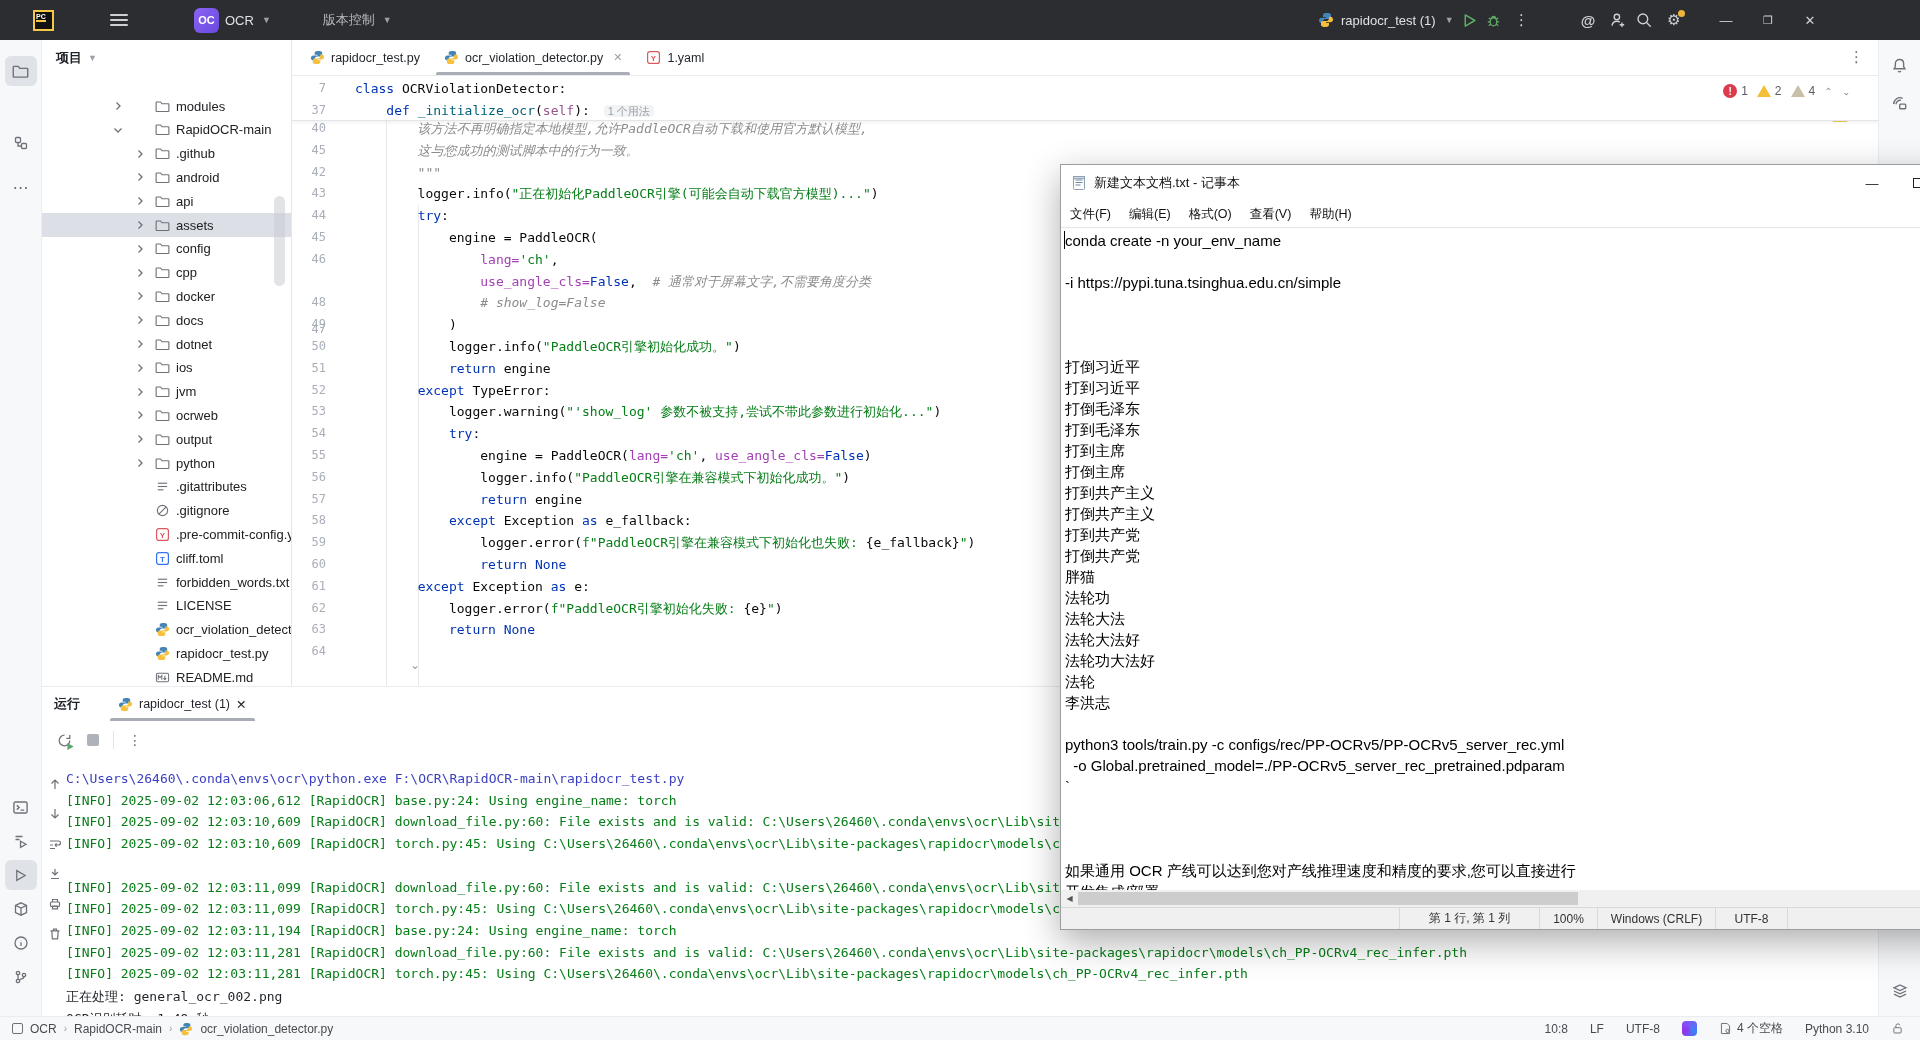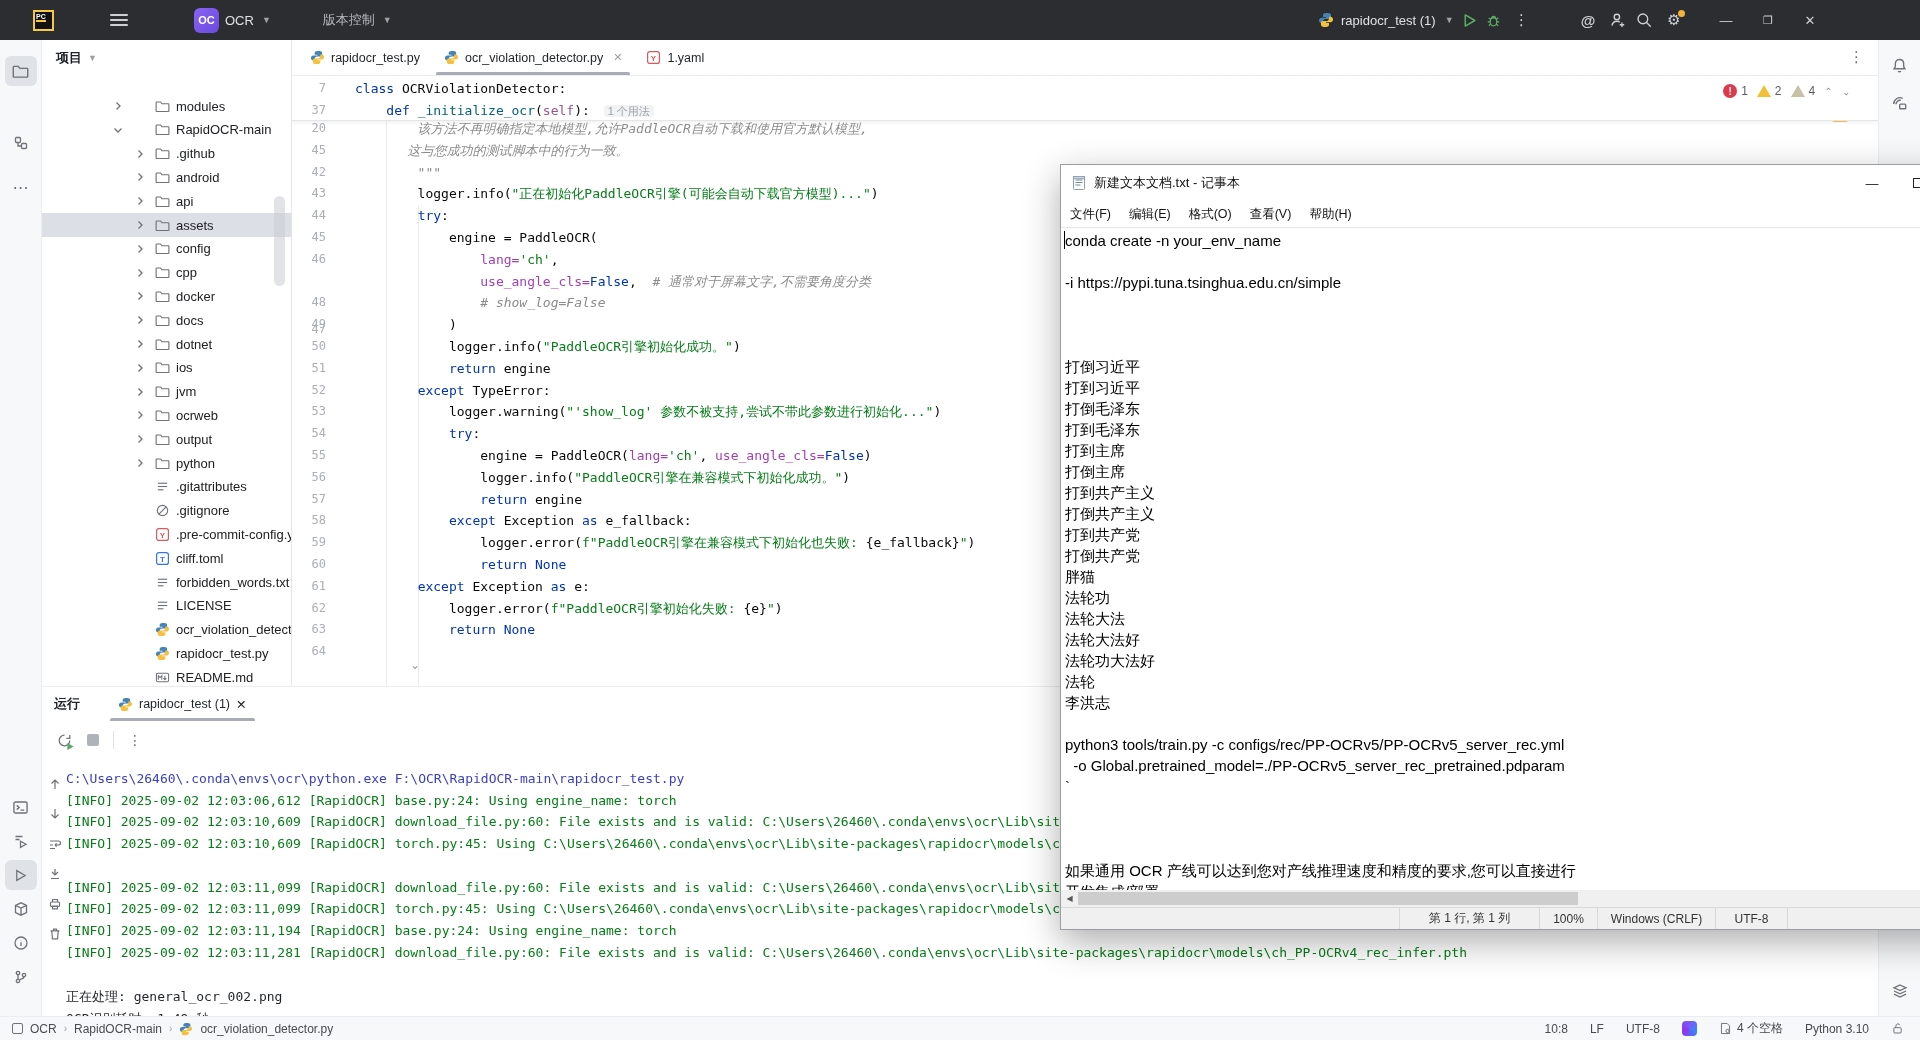--- a/index.html
+++ b/index.html
@@ -535,24 +535,24 @@
             <text x="8" y="11.3" font-size="8.5" text-anchor="middle" fill="#db5860" font-weight="bold" font-family="sans-serif">Y</text>
           </svg>
         </span>
         <span>1.yaml</span>
       </div>
     </div>
   <span id="tab-more">⋮</span>
   <div id="code-layer">
       <div class="indent-guide" style="top: 78px; height: 585px; left: 94px;"></div>
       <div class="indent-guide" style="top: 165px; height: 555px; left: 126px;"></div>
-      <div class="lnum" style="top: 78px; left: 0px;">20</div>
+      <div class="lnum" style="top: 78px; left: 0px;">40</div>
       <div class="codeline" style="top: 78px; left: 63px;"><span class="tk-doc">        该方法不再明确指定本地模型,允许PaddleOCR自动下载和使用官方默认模型,</span></div>
       <div class="lnum" style="top: 99.8px; left: 0px;">45</div>
-      <div class="codeline" style="top: 99.8px; left: 53px;"><span class="tk-doc">        这与您成功的测试脚本中的行为一致。</span></div>
+      <div class="codeline" style="top: 99.8px; left: 63px;"><span class="tk-doc">        这与您成功的测试脚本中的行为一致。</span></div>
       <div class="lnum" style="top: 121.6px; left: 0px;">42</div>
       <div class="codeline" style="top: 121.6px; left: 63px;"><span class="tk-doc">        """</span></div>
       <div class="lnum" style="top: 143.4px; left: 0px;">43</div>
       <div class="codeline" style="top: 143.4px; left: 63px;"><span class="tk-pl">        logger.info(</span><span class="tk-str">"正在初始化PaddleOCR引擎(可能会自动下载官方模型)..."</span><span class="tk-pl">)</span></div>
       <div class="lnum" style="top: 165.2px; left: 0px;">44</div>
       <div class="codeline" style="top: 165.2px; left: 63px;"><span class="tk-pl">        </span><span class="tk-kw">try</span><span class="tk-pl">:</span></div>
       <div class="lnum" style="top: 187px; left: 0px;">45</div>
       <div class="codeline" style="top: 187px; left: 63px;"><span class="tk-pl">            engine = PaddleOCR(</span></div>
       <div class="lnum" style="top: 208.8px; left: 0px;">46</div>
       <div class="codeline" style="top: 208.8px; left: 63px;"><span class="tk-pl">                </span><span class="tk-pa">lang=</span><span class="tk-str">'ch'</span><span class="tk-pl">,</span></div>
@@ -684,20 +684,21 @@
   </div>
   <div id="console">
       <div class="con-line con-cmd" style="top: 6px;">C:\Users\26460\.conda\envs\ocr\python.exe F:\OCR\RapidOCR-main\rapidocr_test.py</div>
       <div class="con-line con-info" style="top: 27.7px;">[INFO] 2025-09-02 12:03:06,612 [RapidOCR] base.py:24: Using engine_name: torch</div>
       <div class="con-line con-info" style="top: 49.4px;">[INFO] 2025-09-02 12:03:10,609 [RapidOCR] download_file.py:60: File exists and is valid: C:\Users\26460\.conda\envs\ocr\Lib\site-packages\rapidocr\models\ch_PP-OCRv4_det_infer.pth</div>
       <div class="con-line con-info" style="top: 71.1px;">[INFO] 2025-09-02 12:03:10,609 [RapidOCR] torch.py:45: Using C:\Users\26460\.conda\envs\ocr\Lib\site-packages\rapidocr\models\ch_PP-OCRv4_det_infer.pth</div>
       <div class="con-line con-info" style="top: 114.5px;">[INFO] 2025-09-02 12:03:11,099 [RapidOCR] download_file.py:60: File exists and is valid: C:\Users\26460\.conda\envs\ocr\Lib\site-packages\rapidocr\models\ch_PP-OCRv4_cls_infer.pth</div>
       <div class="con-line con-info" style="top: 136.2px;">[INFO] 2025-09-02 12:03:11,099 [RapidOCR] torch.py:45: Using C:\Users\26460\.conda\envs\ocr\Lib\site-packages\rapidocr\models\ch_PP-OCRv4_cls_infer.pth</div>
       <div class="con-line con-info" style="top: 157.9px;">[INFO] 2025-09-02 12:03:11,194 [RapidOCR] base.py:24: Using engine_name: torch</div>
       <div class="con-line con-info" style="top: 179.6px;">[INFO] 2025-09-02 12:03:11,281 [RapidOCR] download_file.py:60: File exists and is valid: C:\Users\26460\.conda\envs\ocr\Lib\site-packages\rapidocr\models\ch_PP-OCRv4_rec_infer.pth</div>
+      <div class="con-line con-info" style="top: 201.3px;">[INFO] 2025-09-02 12:03:11,281 [RapidOCR] torch.py:45: Using C:\Users\26460\.conda\envs\ocr\Lib\site-packages\rapidocr\models\ch_PP-OCRv4_rec_infer.pth</div>
       <div class="con-line con-plain" style="top: 223px;">正在处理: general_ocr_002.png</div>
       <div class="con-line con-plain" style="top: 244.7px;">OCR识别耗时: 1.49 秒</div>
     </div>
 </div>
 
 <div id="notepad">
   <div id="np-title">
     <svg width="16" height="16" viewBox="0 0 16 16">
         <rect x="2.5" y="1.5" width="11" height="13" rx="1" fill="#fff" stroke="#8ea0b4" stroke-width="1"></rect>
         <path d="M4.5 5h7M4.5 7.5h7M4.5 10h5" stroke="#6f87a0" stroke-width="1"></path>

